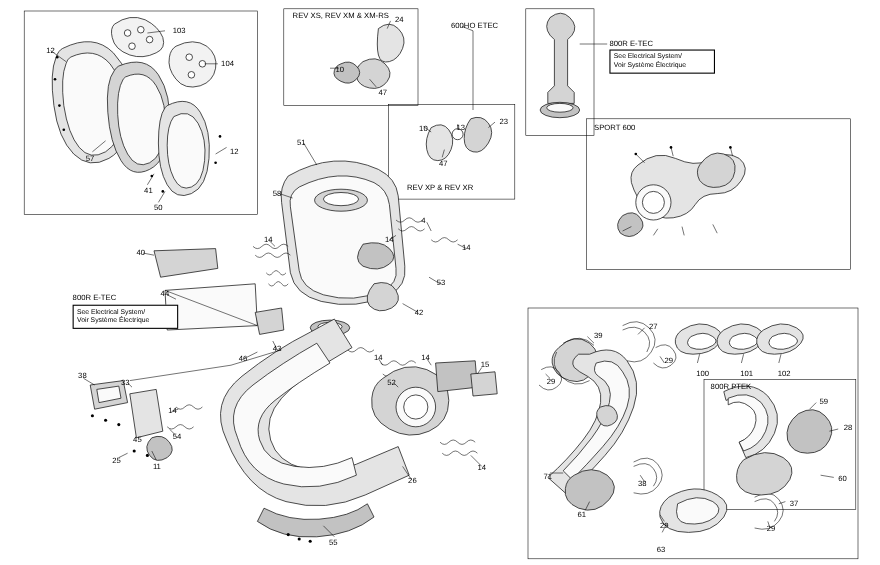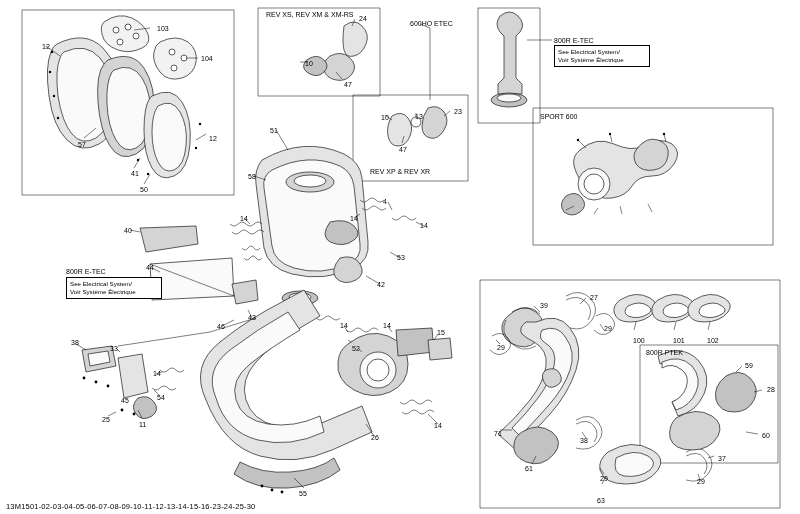--- a/index.html
+++ b/index.html
@@ -351,14 +351,13 @@
       <div class="num" style="left: 494px; top: 430px;">71</div>
       <div class="num" style="left: 580px; top: 437px;">38</div>
       <div class="num" style="left: 762px; top: 432px;">60</div>
       <div class="num" style="left: 718px; top: 455px;">37</div>
       <div class="num" style="left: 525px; top: 465px;">61</div>
       <div class="num" style="left: 600px; top: 475px;">29</div>
       <div class="num" style="left: 697px; top: 478px;">29</div>
       <div class="num" style="left: 597px; top: 497px;">63</div>
     </div>
 
-  <div class="footer">13M1501-02-03-04-05-06-07-08-09-10-11-12-13-14-15-16-23-24-25-30</div>
 </div>
 
 </body></html>

